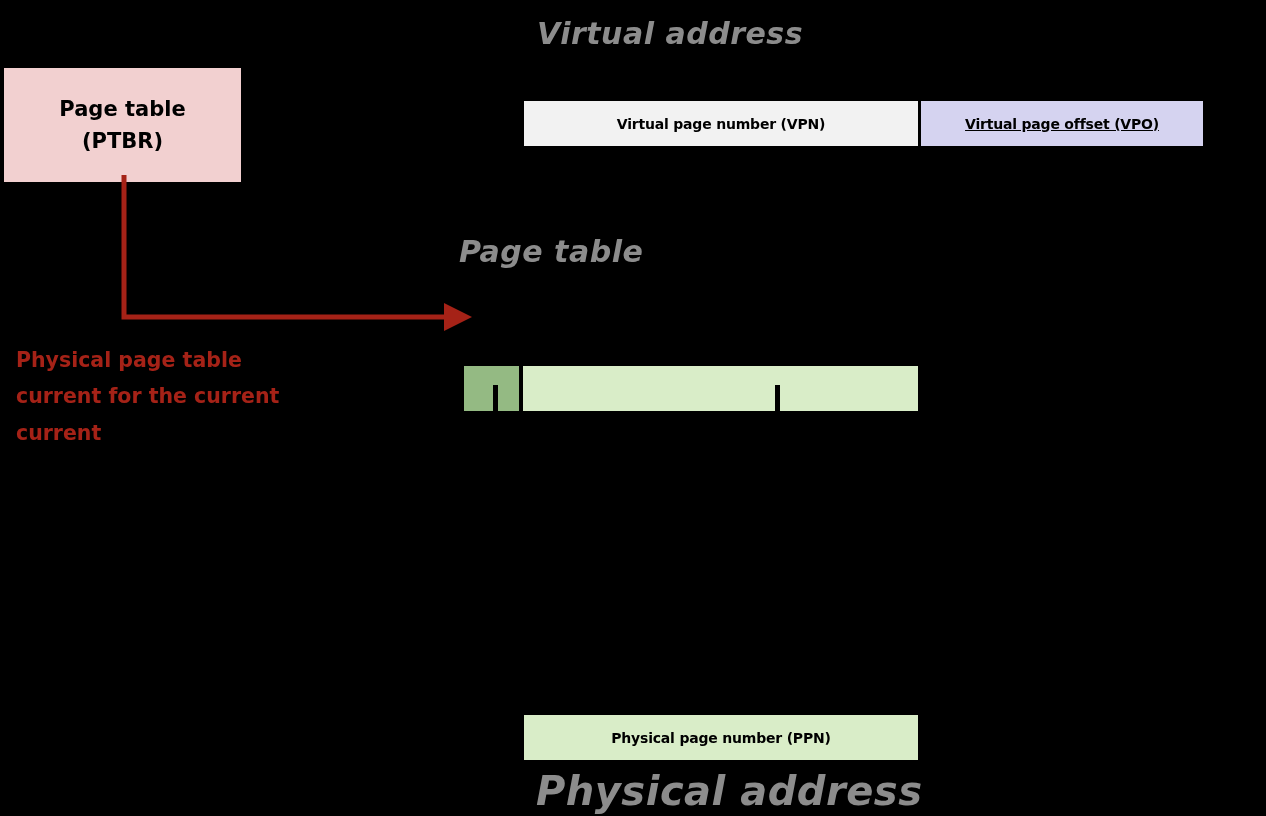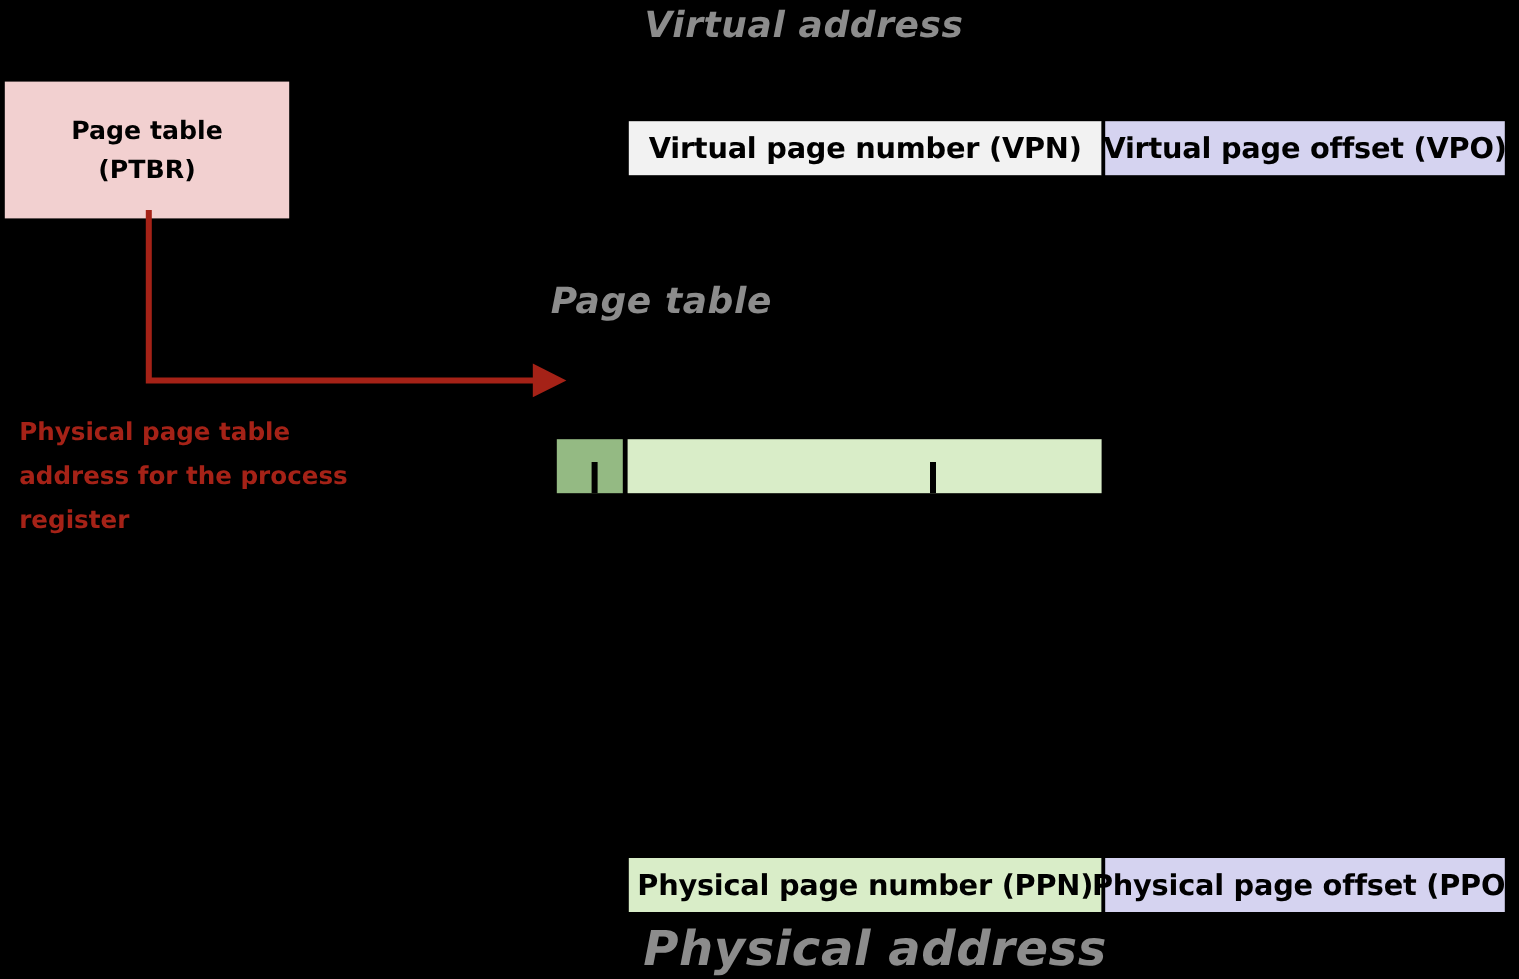--- a/index.html
+++ b/index.html
@@ -25,48 +25,48 @@
   
   .heading {
     position: absolute;
     color: #8c8c8c;
     font-weight: bold;
     font-style: italic;
     font-family: "DejaVu Sans", sans-serif;
     letter-spacing: 0.5px;
     white-space: nowrap;
   }
-  #heading-virtual   { left: 537px; top: 4px;  font-size: 30px; }
+  #heading-virtual   { left: 537px; top: 16px;  font-size: 30px; }
   #heading-pagetable { left: 459px; top: 234px; font-size: 30px; }
   #heading-physical  { left: 536px; top: 768px; font-size: 40px; }
 
   
   .addr-bar {
     position: absolute;
     display: flex;
     height: 45px;
     box-sizing: border-box;
   }
   .addr-field {
     display: flex;
     align-items: center;
     justify-content: center;
     box-sizing: border-box;
     color: #000000;
     font-weight: bold;
-    font-size: 24px;
+    font-size: 14px;
     font-family: "DejaVu Sans", sans-serif;
     letter-spacing: -0.2px;
     white-space: nowrap;
   }
 
   #virtual-address-bar { left: 524px; top: 101px; width: 730px; }
   #va-vpn { width: 394px; background: #f2f2f2; }
   #va-gap { width: 3px; background: #000000; }
-  #va-vpo { width: 333px; background: #d5d3f0; }
+  #va-vpo { width: 282px; background: #d5d3f0; text-decoration: underline; }
 
   #physical-address-bar { left: 524px; top: 715px; width: 854px; }
   #pa-ppn { width: 394px; background: #d9edc8; }
   #pa-gap { width: 3px; background: #000000; }
   #pa-ppo { width: 333px; background: #d5d3f0; }
 
   
   #ptbr-box {
     position: absolute;
     left: 4px; top: 68px;
@@ -157,37 +157,36 @@
     <div class="line">(PTBR)</div>
   </div>
 
   <svg id="ptbr-arrow" viewBox="0 0 365 160" width="365" height="160">
     <polyline points="14,0 14,142 336,142" fill="none" stroke="#A52217" stroke-width="5"></polyline>
     <polygon points="334,128 362,142 334,156" fill="#A52217"></polygon>
   </svg>
 
   <div id="ptbr-caption">
     <div>Physical page table</div>
-    <div>address for the process</div>
-    <div>register</div>
+    <div>current for the current</div>
+    <div>current</div>
   </div>
 
   <div class="heading" id="heading-pagetable">Page table</div>
 
   <div id="page-table-row">
     <div id="pt-entry">
       <div class="pt-tick"></div>
     </div>
     <div id="pt-divider"></div>
     <div id="pt-body">
       <div class="pt-tick"></div>
     </div>
   </div>
 
   <div class="addr-bar" id="physical-address-bar">
     <div class="addr-field" id="pa-ppn">Physical page number (PPN)</div>
     <div id="pa-gap"></div>
-    <div class="addr-field" id="pa-ppo">Physical page offset (PPO)</div>
   </div>
 
   <div class="heading" id="heading-physical">Physical address</div>
 
 </div>
 
 </body></html>

